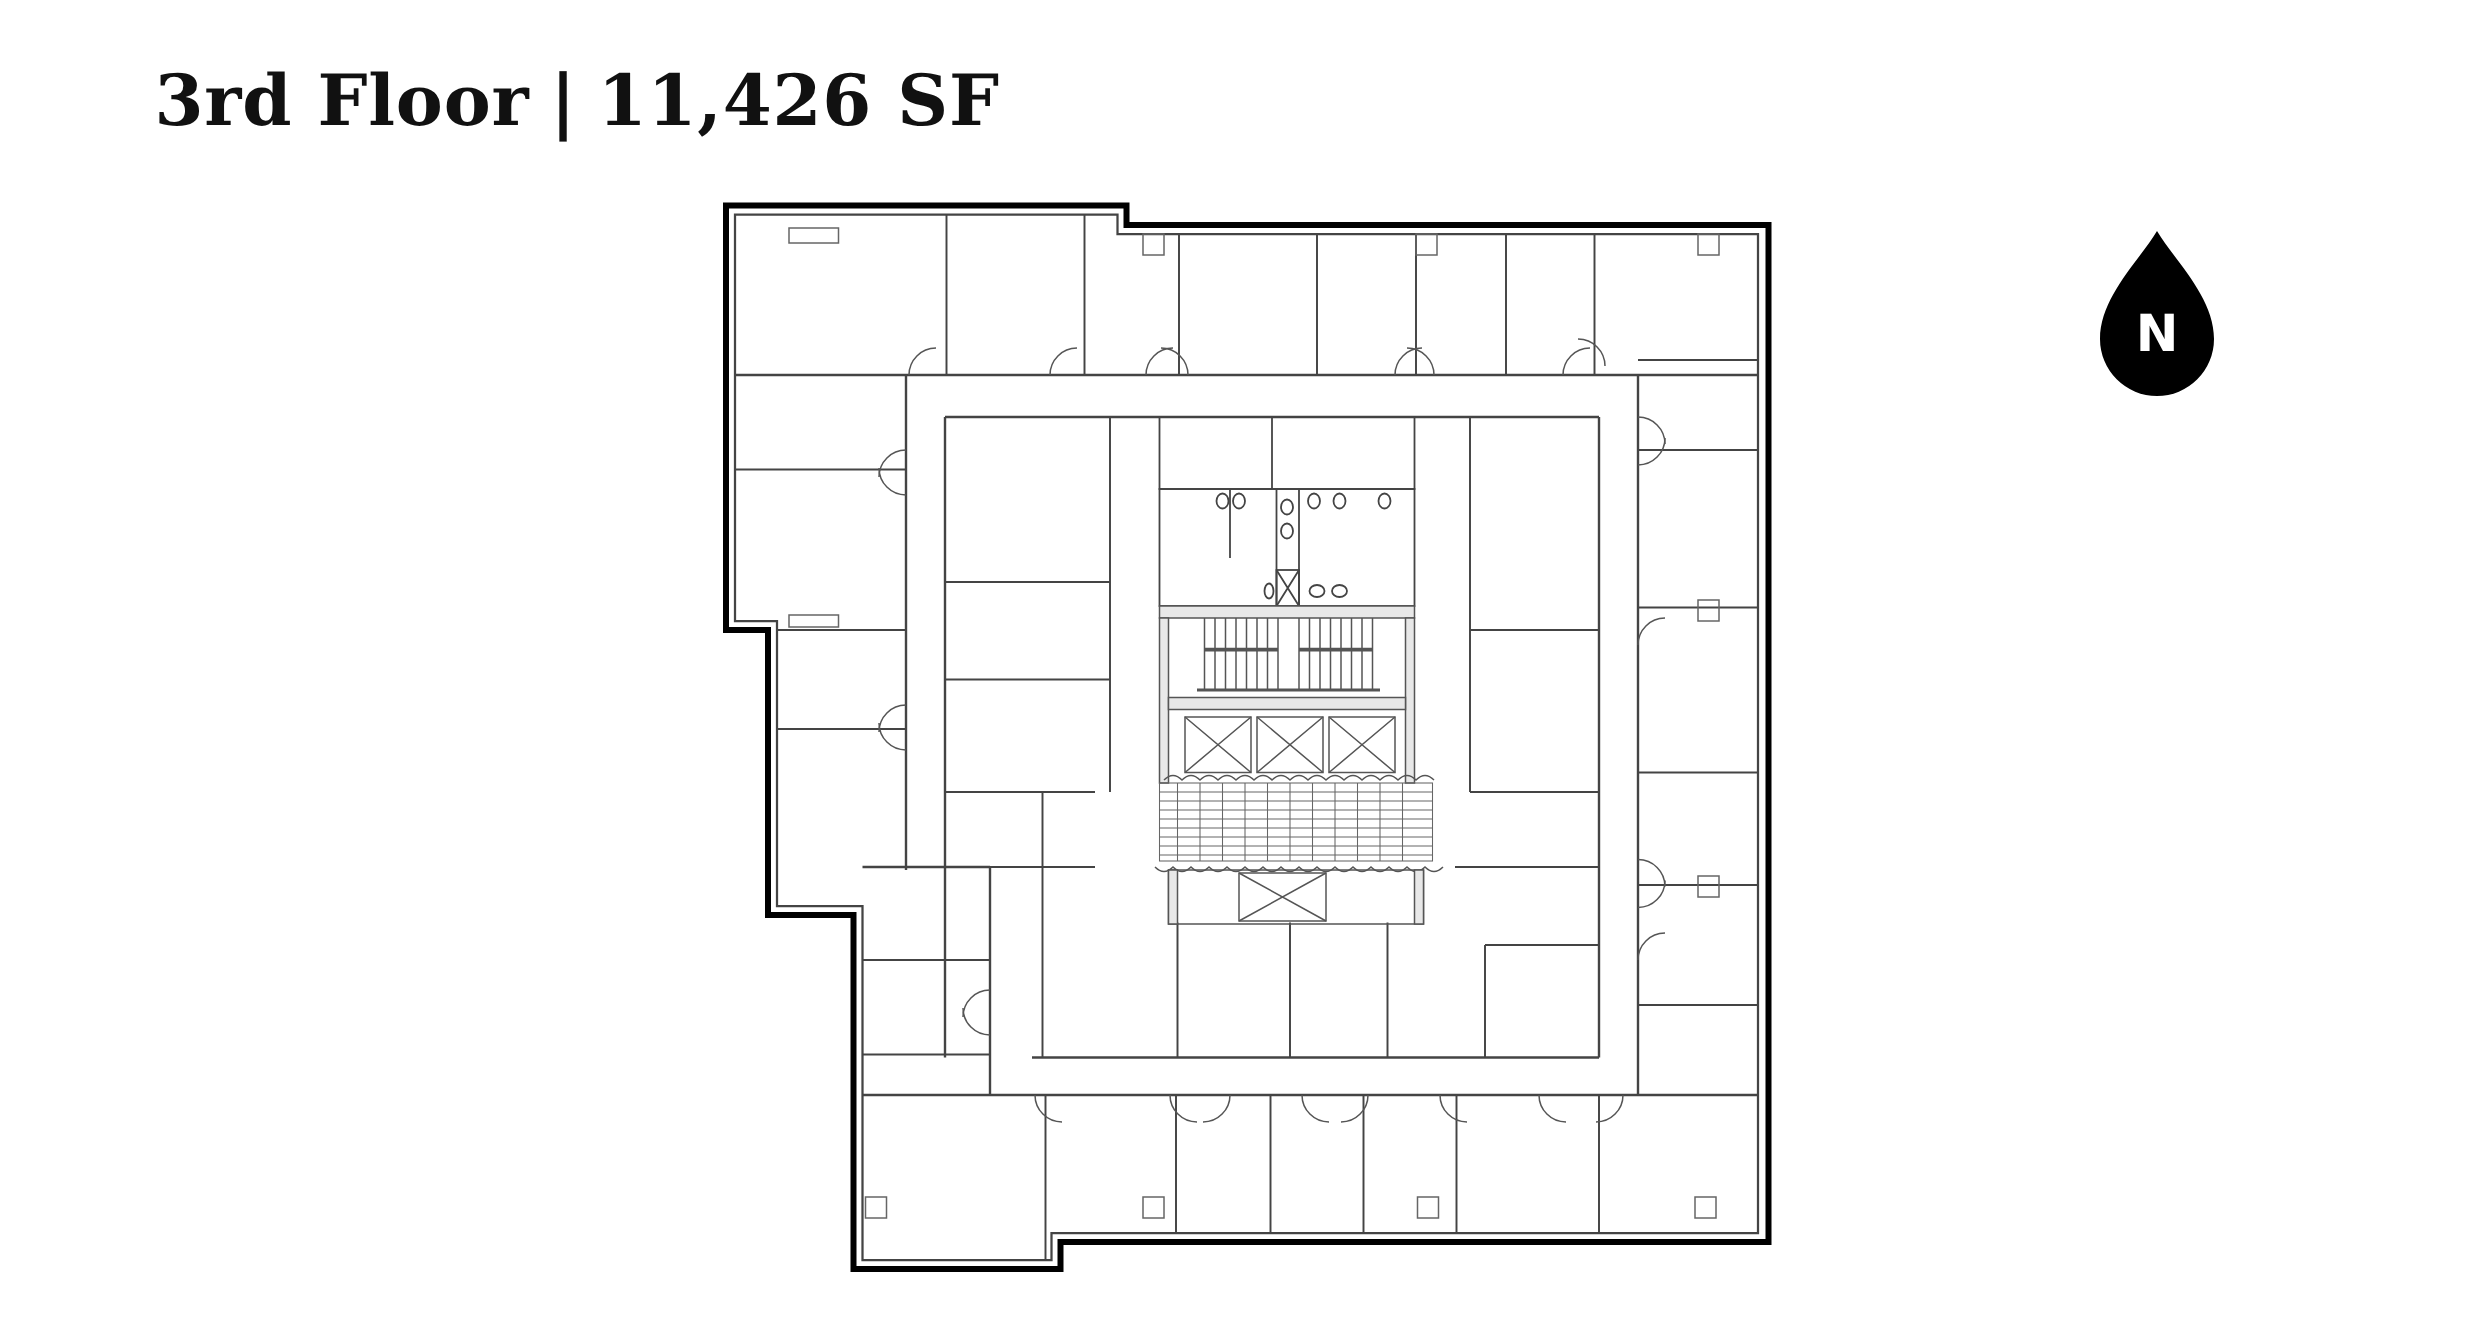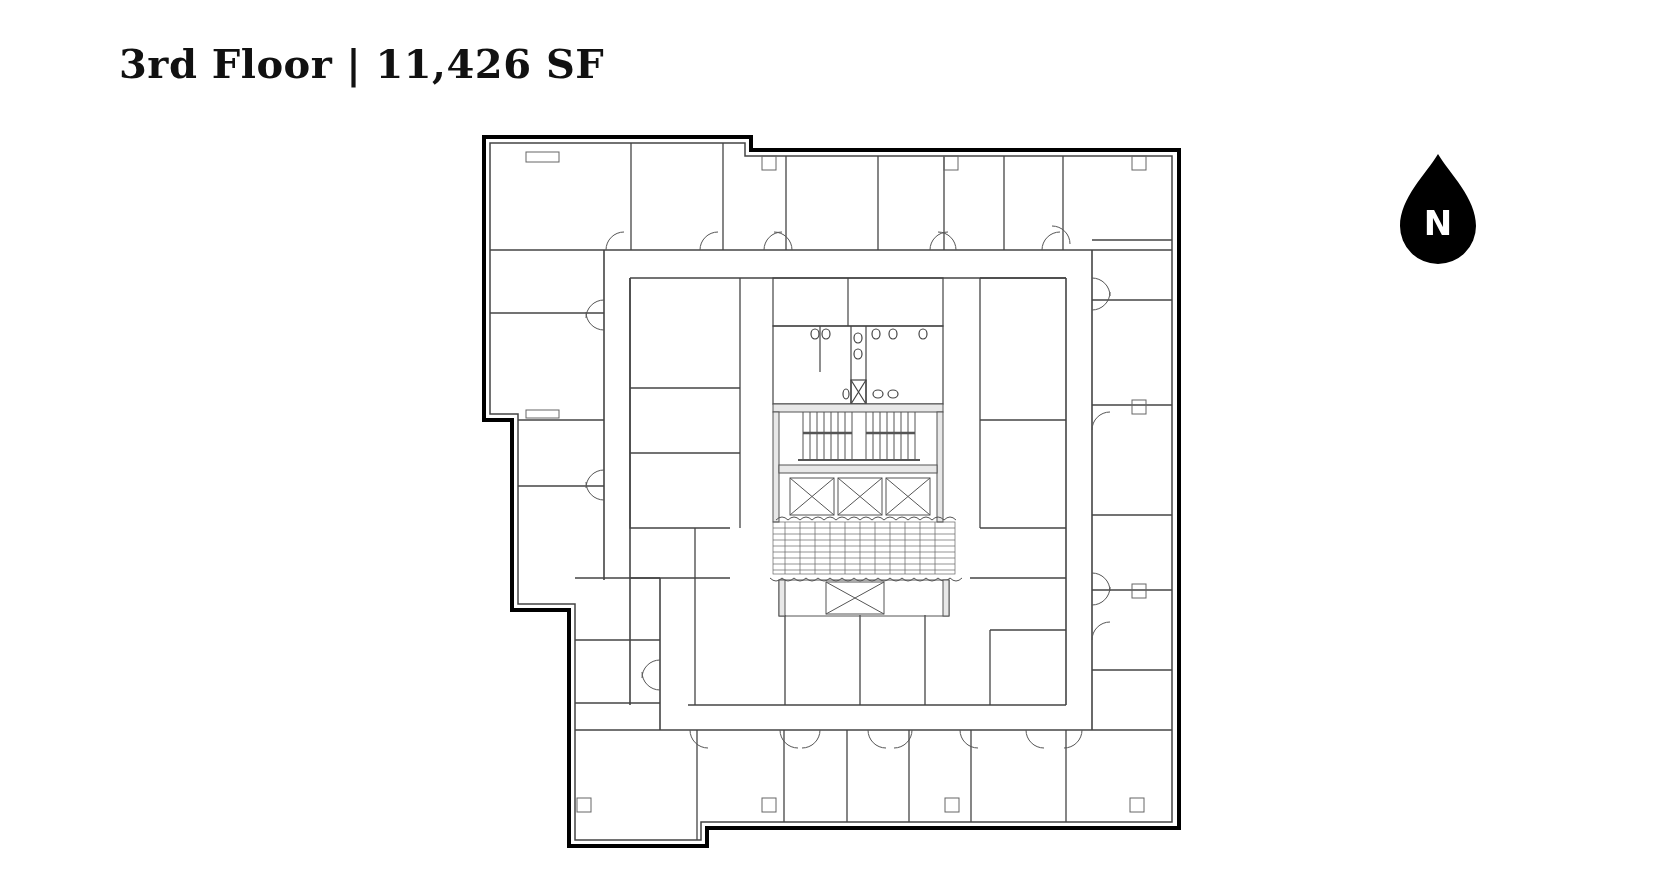--- a/index.html
+++ b/index.html
@@ -1,22 +1,21 @@
 <!DOCTYPE html>
 <html><head>
   <meta charset="utf-8">
   <style>
     html, body { margin: 0; padding: 0; background: #ffffff; }
     body { width: 1654px; height: 886px; position: relative; overflow: hidden; }
     .title {
       position: absolute; left: 103px; top: 44px;
       font-family: "DejaVu Serif", serif; font-weight: bold;
-      font-size: 40px; line-height: 1; color: #111; letter-spacing: 0.5px;
+      font-size: 47px; line-height: 1; color: #111; letter-spacing: 0.5px;
       white-space: nowrap;
-      margin-left: 16px;
     }
     .title .sep { display: inline-block; margin: 0 14px; font-weight: bold; }
     .north {
       position: absolute; left: 1398px; top: 152px; width: 80px; height: 116px;
     }
     .north svg { width: 100%; height: 100%; display: block; }
     .north-label {
       position: absolute; left: 0; right: 0; top: 54px; text-align: center;
       font-family: "DejaVu Sans", sans-serif; font-weight: bold; font-size: 34px;
       color: #ffffff; line-height: 1;

